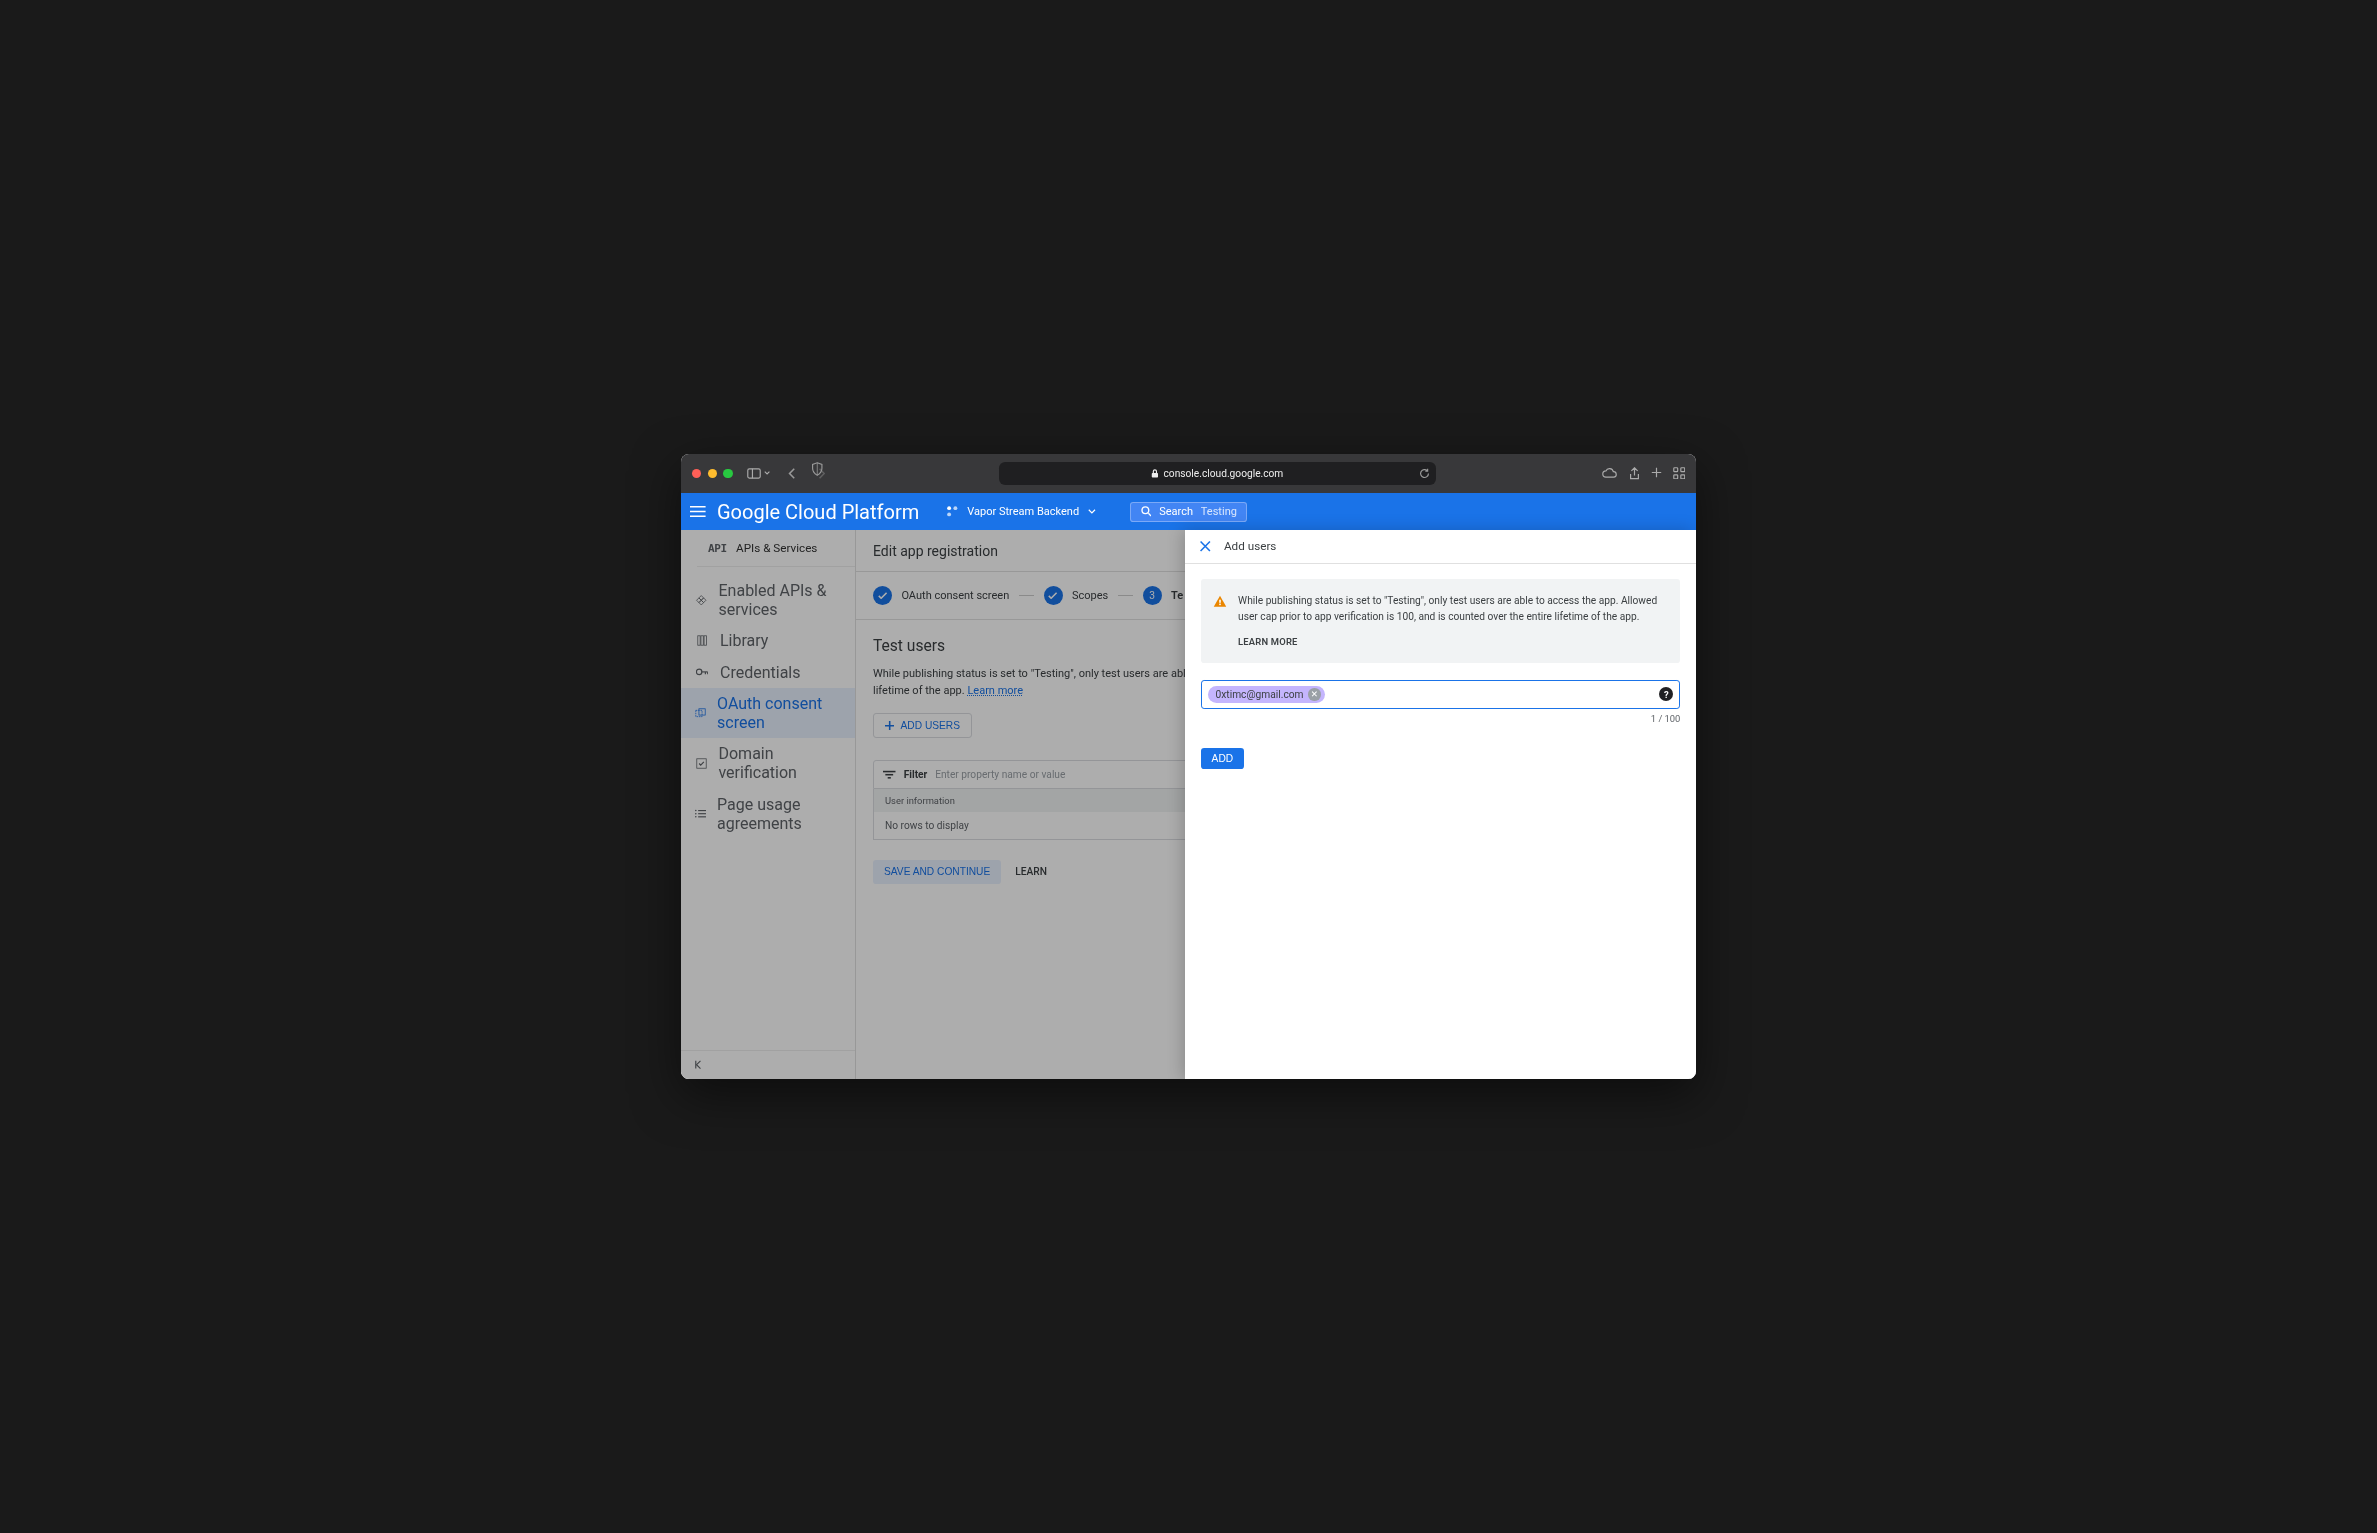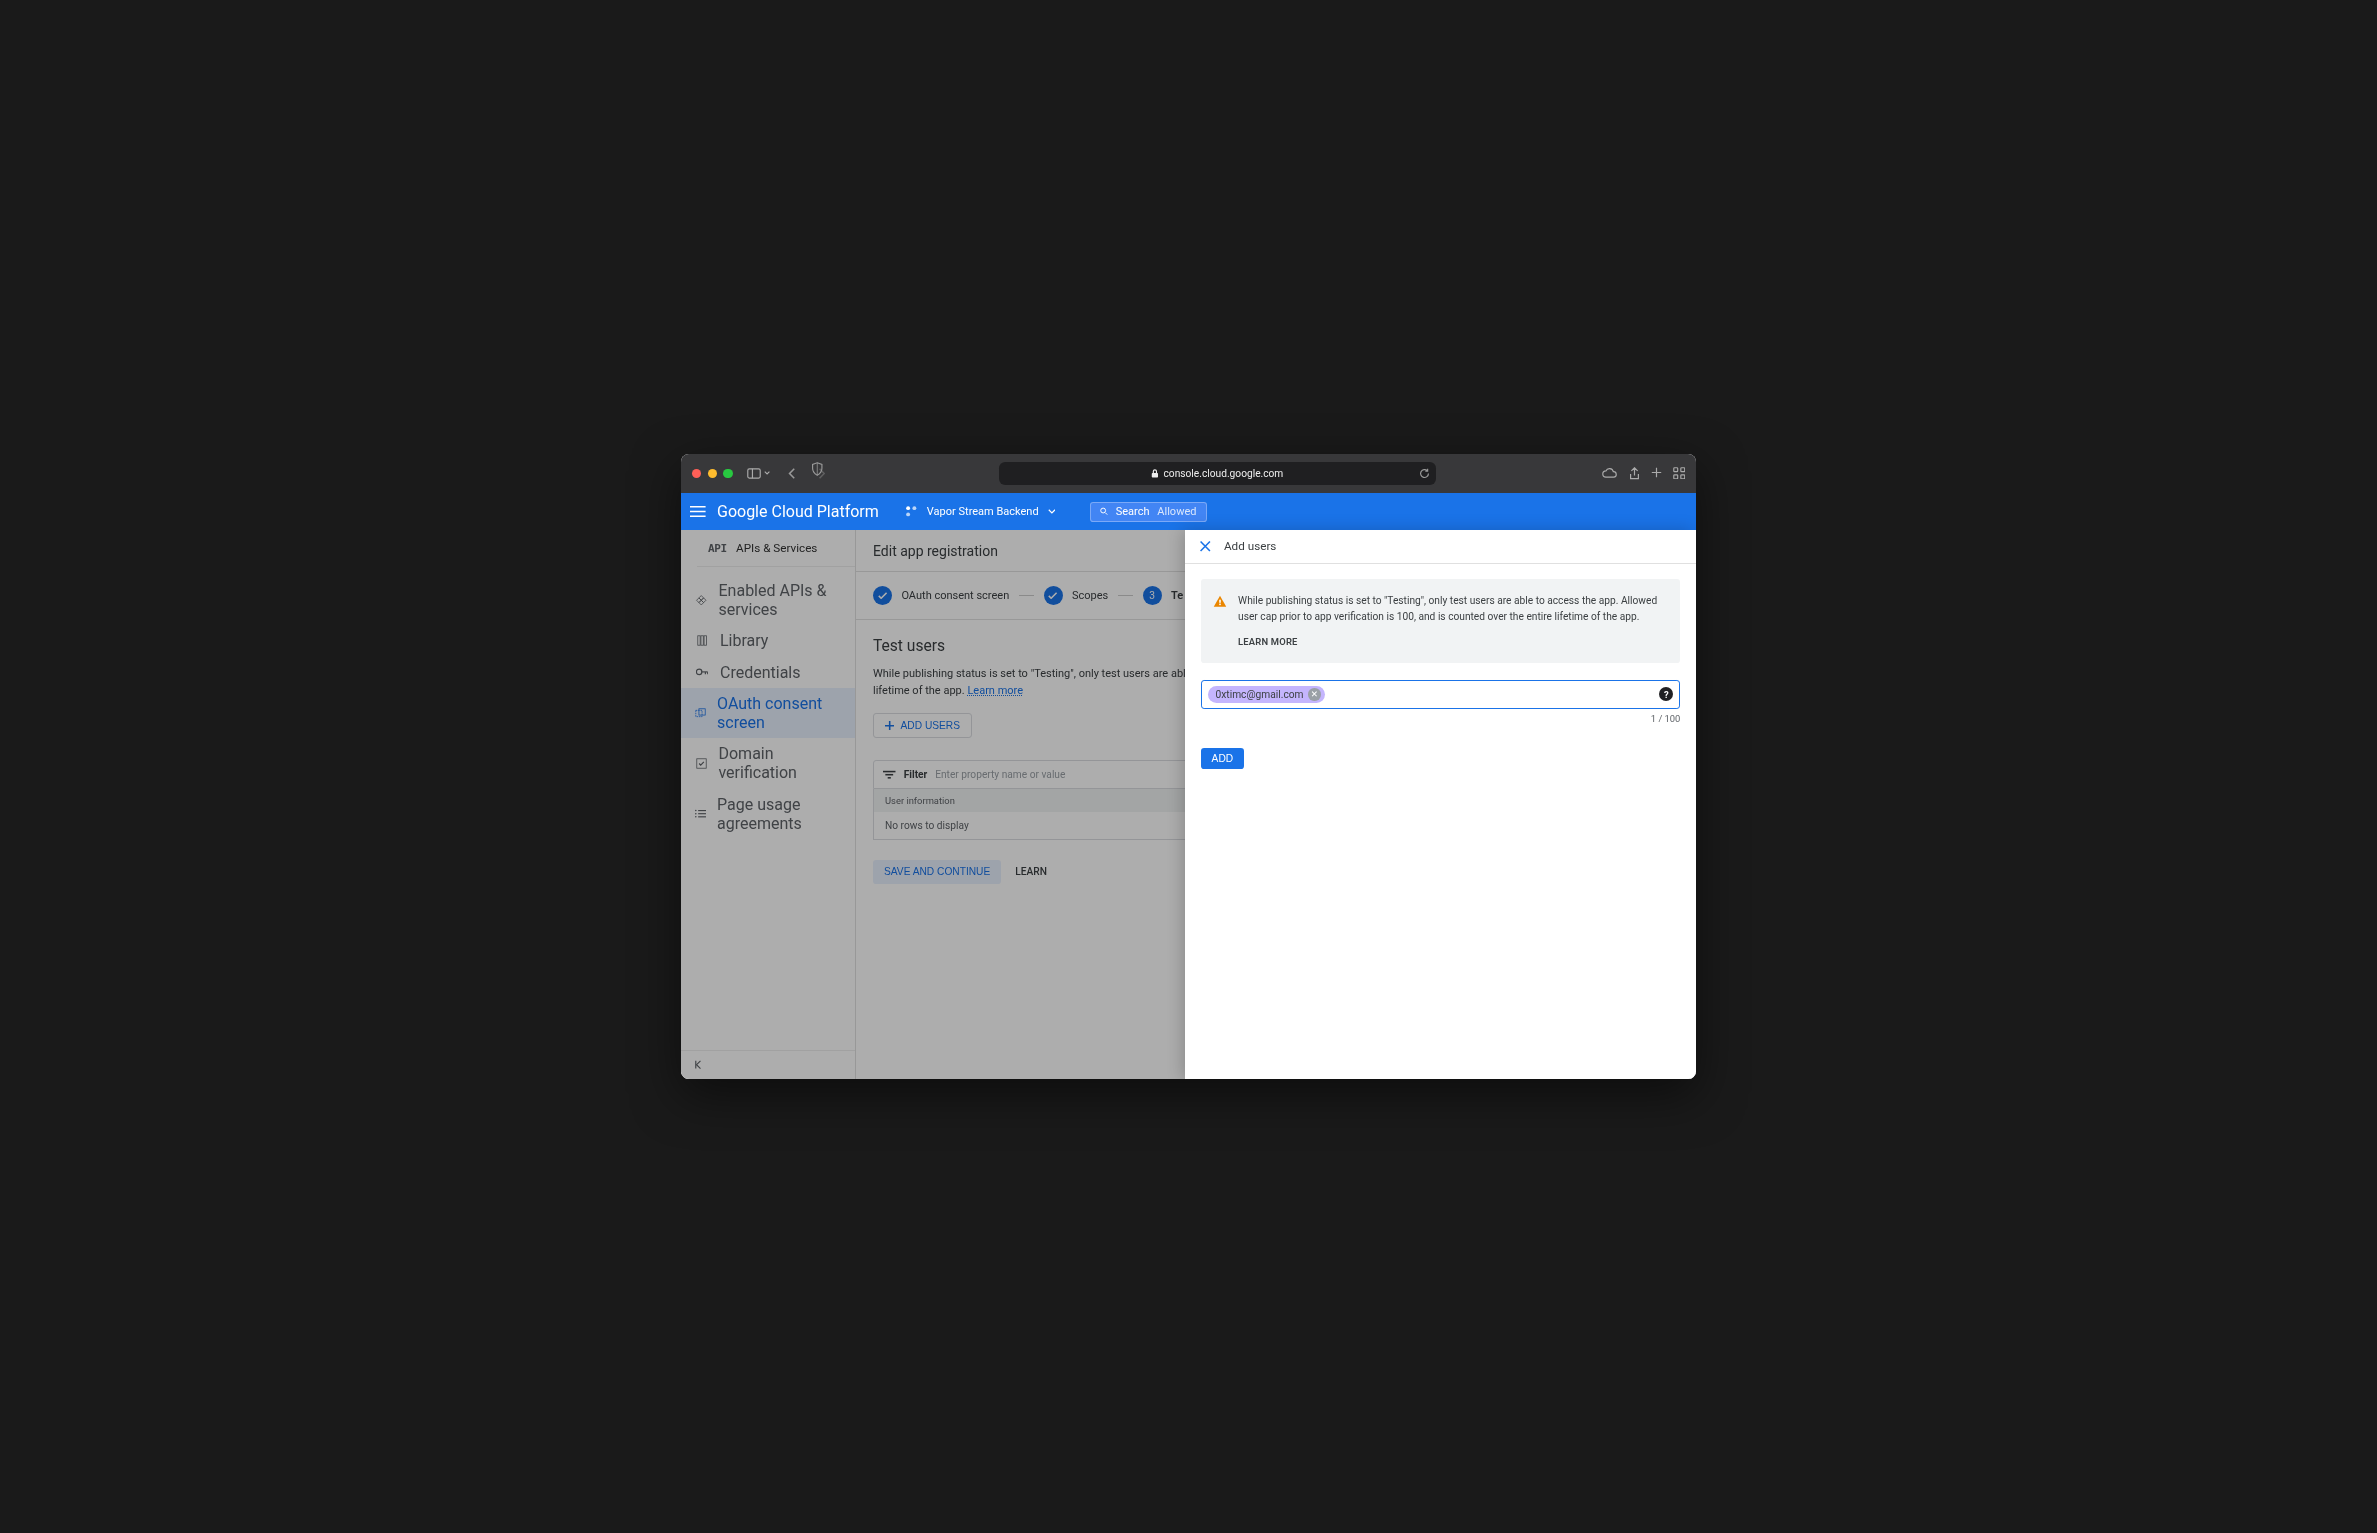--- a/index.html
+++ b/index.html
@@ -15,21 +15,21 @@
   .sidebar-toggle { display:flex; align-items:center; color:#aaa; gap:3.1px; }
   .nav-arrows { display:flex; gap:7.8px; margin-left: 4.7px; }
   .url-bar { flex:1; max-width: 437px; margin: 0 auto; background:#1f1f21; border-radius:6.2px; height:22.7px; display:flex; align-items:center; justify-content:center; color:#eee; font-size:10.2px; gap:4.7px; position:relative;}
   .url-left-icon { position:absolute; left:-28px; color:#999;}
   .url-refresh { position:absolute; right:6.2px; color:#999;}
   .chrome-right { display:flex; gap:11px; margin-left:auto; color:#aaa; }
 
   
   .gcp-header { background:#1a73e8; height:37px; display:flex; align-items:center; color:#fff; padding:0 9.4px; gap:11px; font-size:11px;}
   .hamburger { cursor:pointer; }
-  .gcp-logo { font-size:16px; font-weight:400; }
+  .gcp-logo { font-size:20px; font-weight:400; }
   .project-picker { display:flex; align-items:center; gap:9px; margin-left:7.8px; padding:4.7px 7.8px; border-radius:3.1px;justify-content:space-between; }
   .search-box-gcp { margin-left:15.6px; background:#4285f4; border:0.8px solid rgba(255,255,255,0.3); border-radius:3.1px; height:20px; display:flex; align-items:center; padding:0 9.4px; color:#fff; gap:7.8px; flex:0 0 auto; width: 117px; overflow:hidden;}
 
   
   .app-body { display:flex; height: calc(100% - 39px - 37px); position:relative;}
   .left-nav { width:175px; background:#fff; border-right:0.8px solid #e0e0e0; display:flex; flex-direction:column;}
   .left-nav-header { display:flex; align-items:center; gap:9.4px; padding:11px 14px 11px 11px; font-size:11.7px; color:#333; border-bottom:0.8px solid #eee;margin-left:16px;}
   .api-badge { font-family: monospace; font-size:11px; color:#5f6368; font-weight:600; letter-spacing:-0.4px;}
   .nav-list { padding:7.8px 0; }
   .nav-item { display:flex; align-items:center; gap:11px; padding:6.2px 14px; font-size:16px; color:#5f6368; cursor:pointer;}
@@ -174,21 +174,21 @@
       <svg width="7.8" height="4.7" viewBox="0 0 10 6">
           <path d="M1 1l4 4 4-4" fill="none" stroke="#fff" stroke-width="1.5"></path>
         </svg>
     </div>
     <div class="search-box-gcp">
       <svg width="12.5" height="12.5" viewBox="0 0 16 16">
           <circle cx="6.5" cy="6.5" r="5" stroke="#fff" stroke-width="2" fill="none"></circle>
           <line x1="11" y1="11" x2="15" y2="15" stroke="#fff" stroke-width="2"></line>
         </svg>
       <span>Search</span>
-      <span style="opacity:0.8">Allowed</span>
+      <span style="opacity:0.8">Testing</span>
     </div>
   </div>
 
   <div class="app-body">
 
     <div class="left-nav">
       <div class="left-nav-header">
         <span class="api-badge">API</span>
         <span>APIs &amp; Services</span>
       </div>

